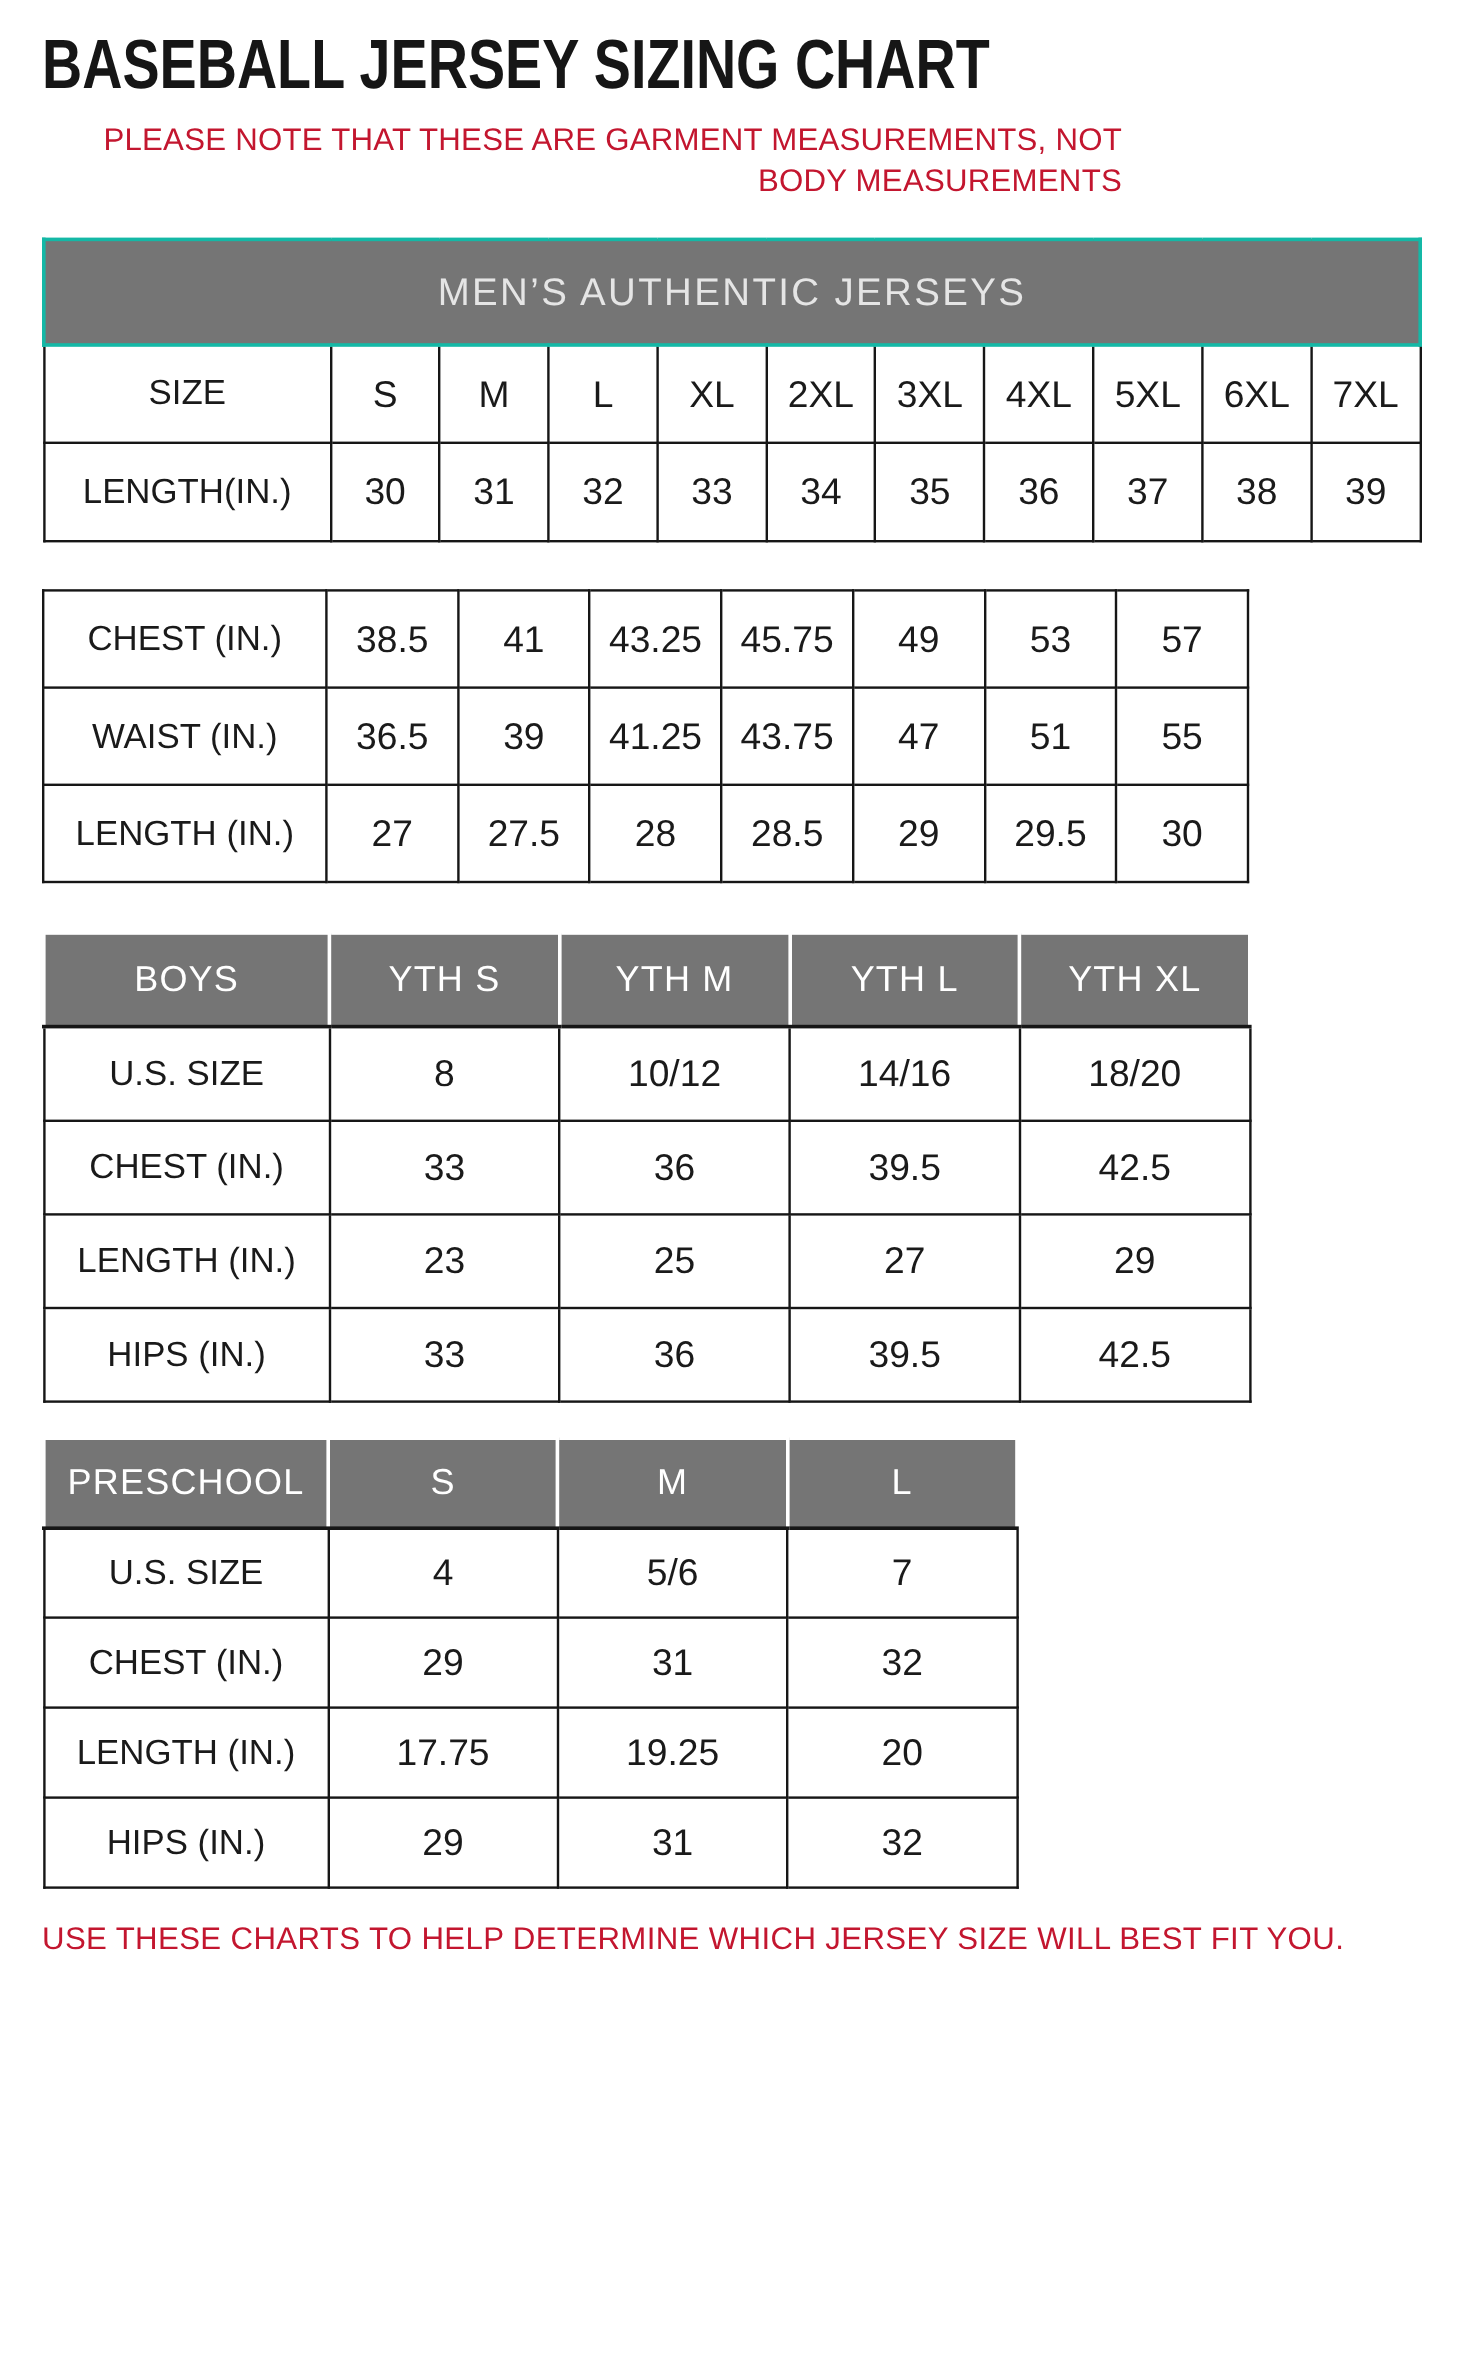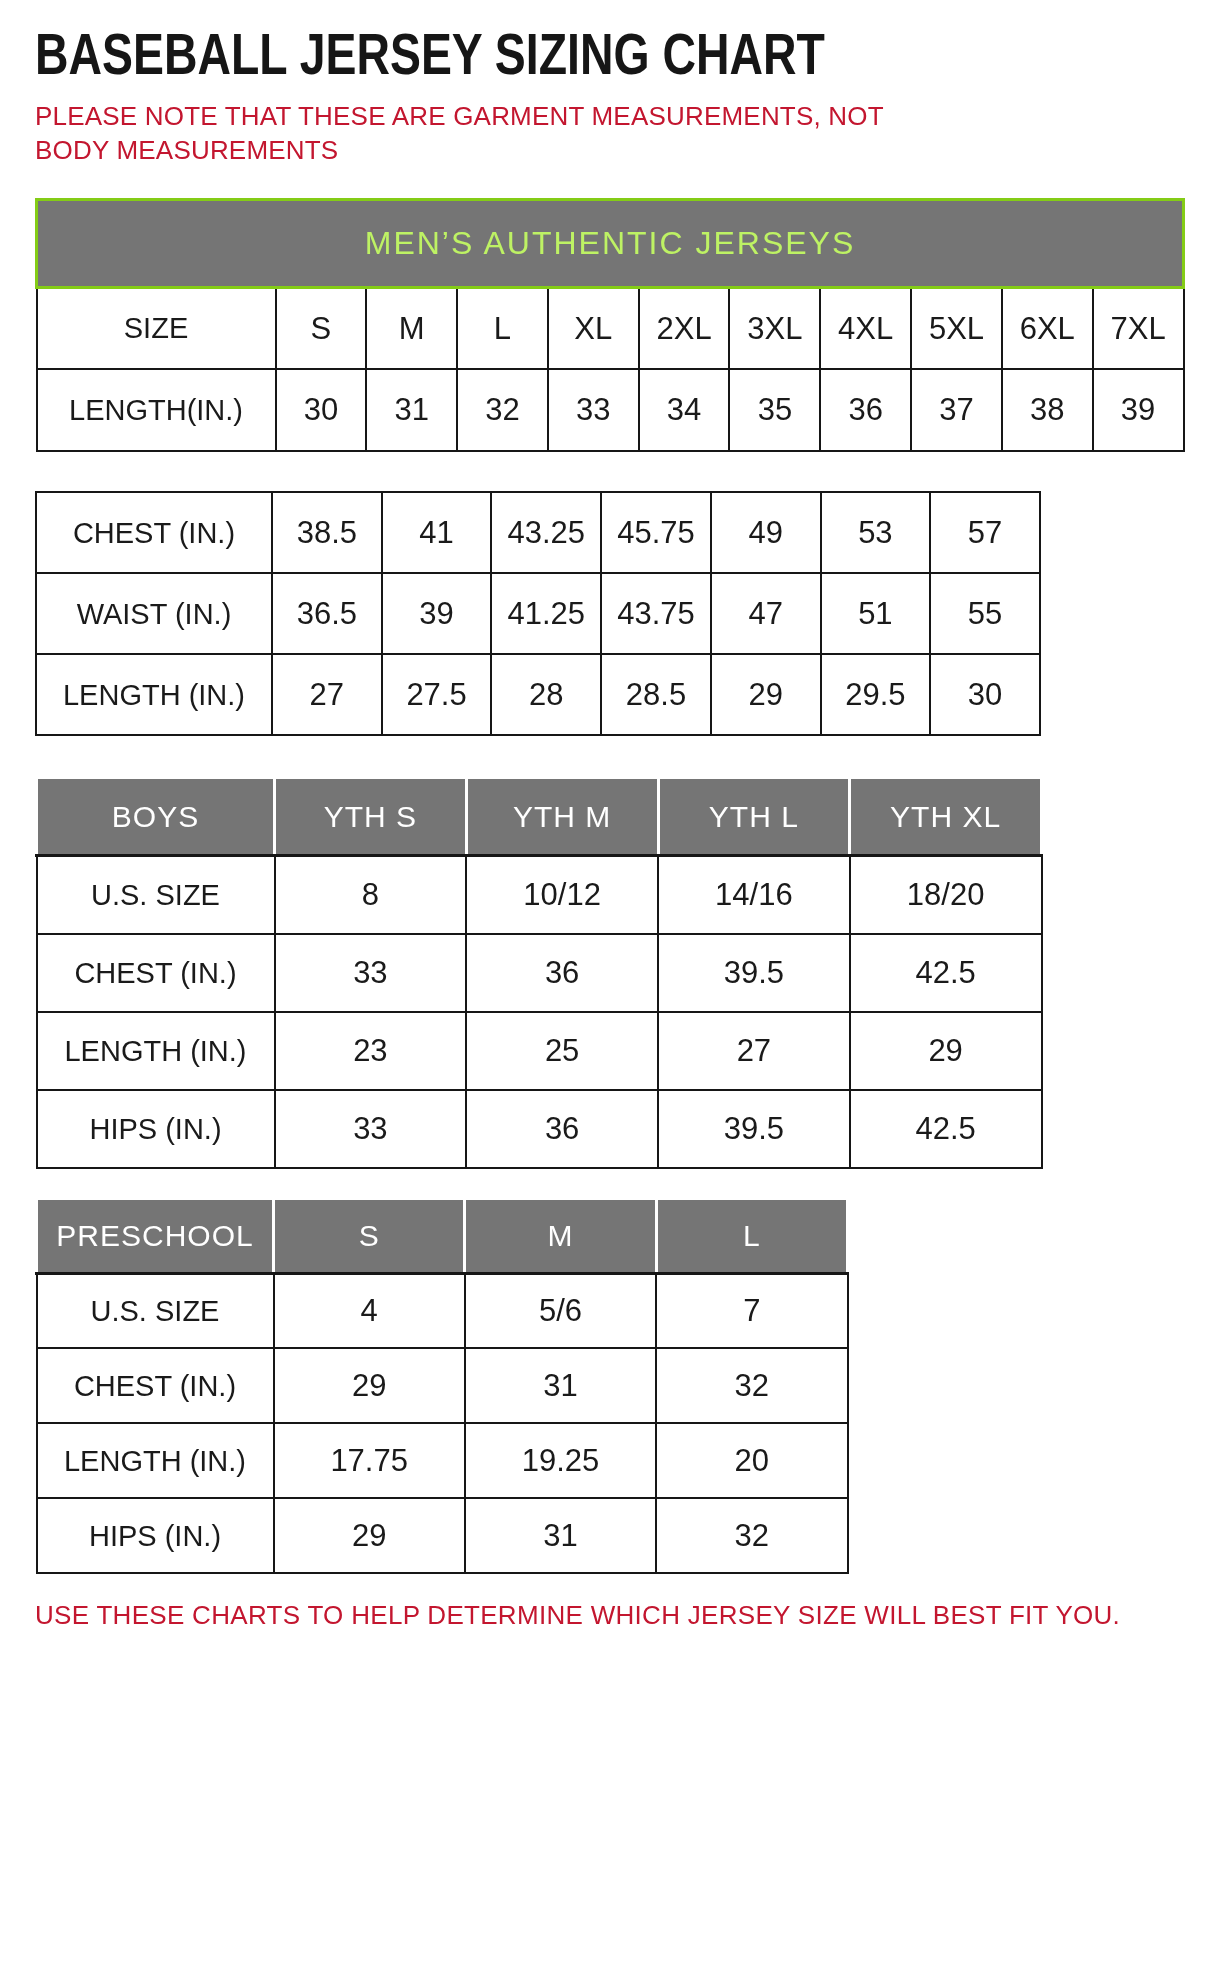--- a/index.html
+++ b/index.html
@@ -26,44 +26,45 @@
     transform:scaleX(0.80);
     transform-origin:left center;
   }
   .note{
     margin:16px 0 14px 0;
     max-width:900px;
     color:var(--red);
     font-size:26px;
     line-height:1.32;
     letter-spacing:0.2px;
+    text-align:right;
   }
   table{
     border-collapse:collapse;
     table-layout:fixed;
   }
   th,td{padding:0;text-align:center;vertical-align:middle;font-weight:normal;}
   td{
     border:2px solid var(--line);
     font-size:31px;
     color:#1a1a1a;
     background:#fff;
   }
   td.row-label{
     font-size:29px;
     white-space:pre-line;
     line-height:1.18;
     border-radius:25px;
   }
   th.banner{
     background:var(--gray);
-    color:#bef264;
+    color:#e5e5e5;
     font-size:32px;
     letter-spacing:2px;
-    border:3px solid #84cc16;
+    border:3px solid #14b8a6;
   }
   th.head-label, th.head-size{
     background:var(--gray);
     color:#fff;
     font-size:30px;
     letter-spacing:1px;
     border:3px solid #fff;
     border-bottom:3px solid var(--line);
   }
   

